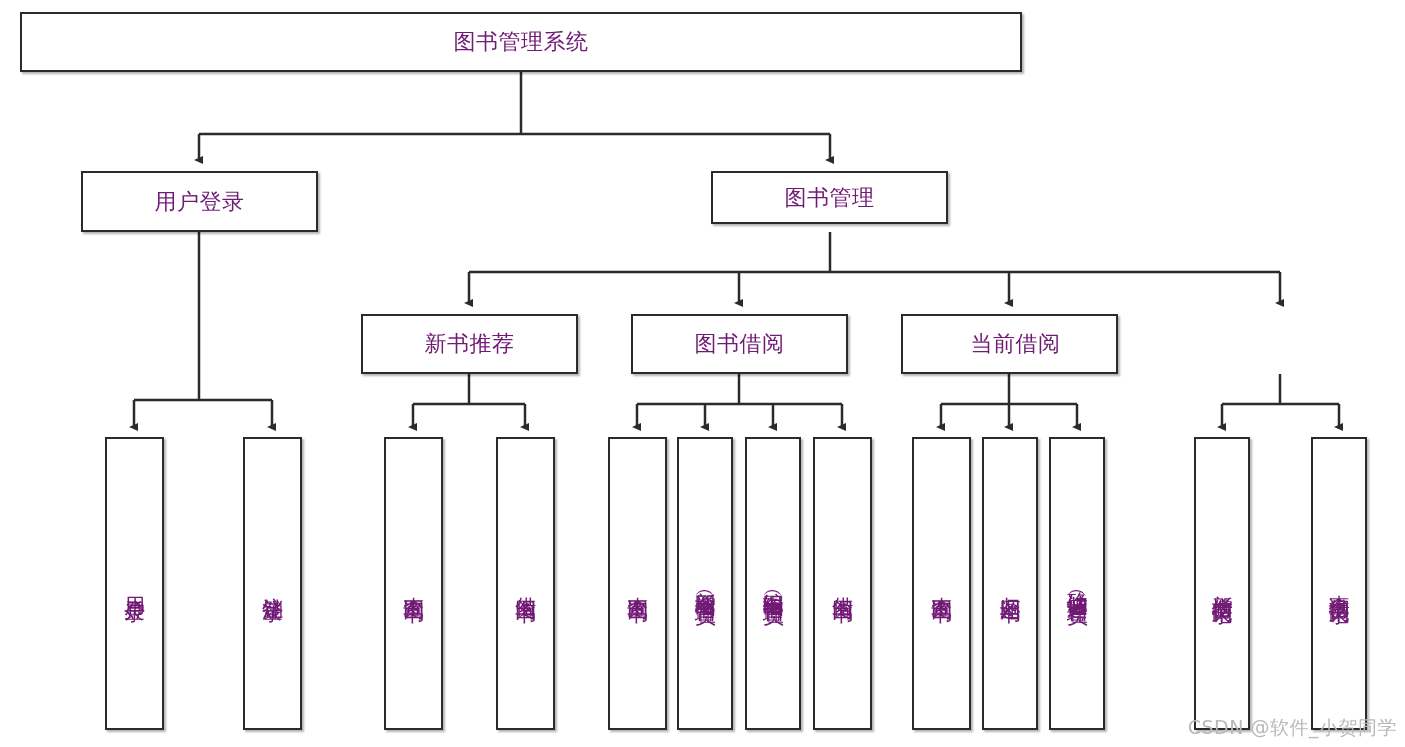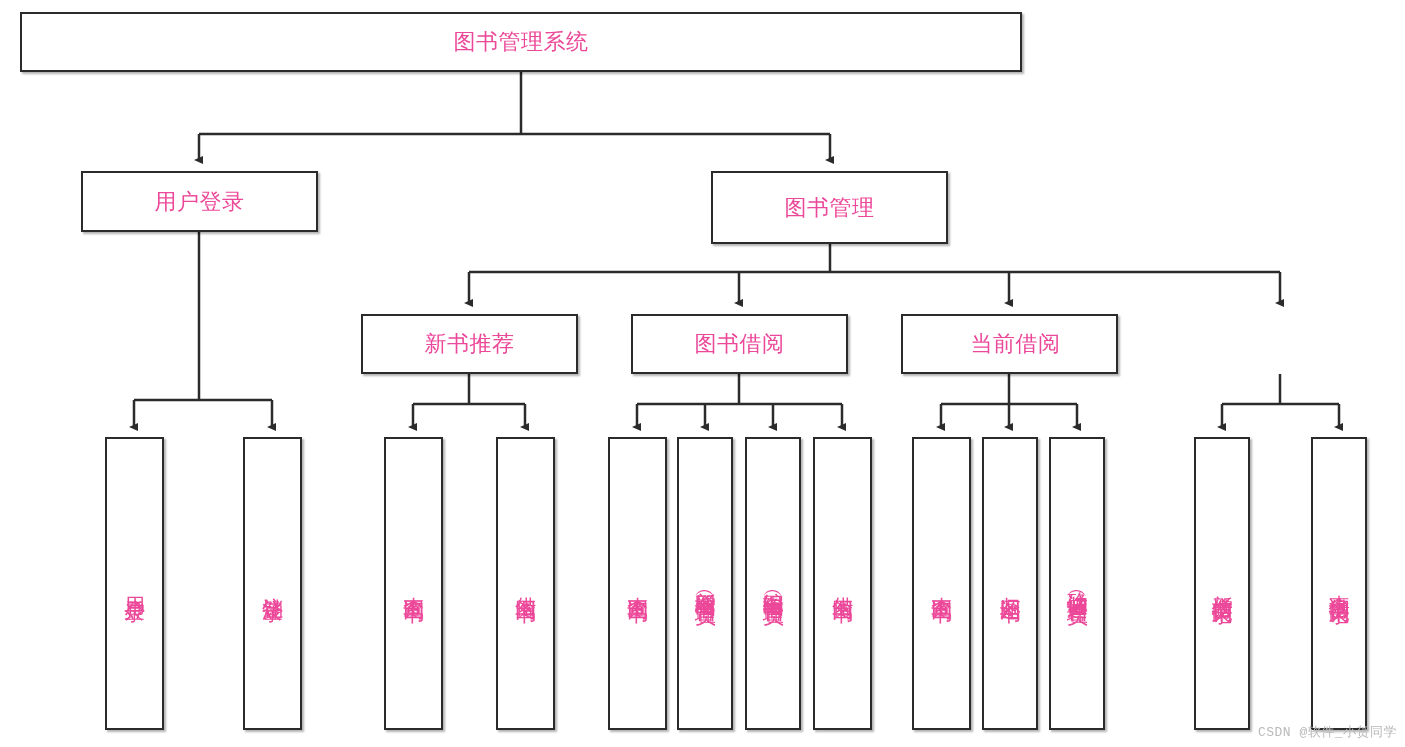--- a/index.html
+++ b/index.html
@@ -29,21 +29,21 @@
     box-sizing: border-box;
     border: 2px solid #2b2b2b;
     background: #ffffff;
     display: flex;
     align-items: center;
     justify-content: center;
     box-shadow: 2px 2px 2px rgba(0,0,0,0.30);
     z-index: 2;
   }
   .node .label {
-    color: #ec4899;
+    color: #701a75;
     line-height: 1.18;
     text-align: center;
     white-space: pre;
   }
   .node.horiz .label {
     writing-mode: horizontal-tb;
     font-size: 22px;
     letter-spacing: 0.5px;
   }
   .node.vert {
@@ -55,26 +55,25 @@
     text-orientation: upright;
     font-size: 21px;
     letter-spacing: 2px;
     line-height: 1.25;
     max-height: 262px;
   }
   #watermark {
     position: absolute;
     right: 8px;
     bottom: 6px;
-    font-size: 13px;
+    font-size: 19px;
     color: #b9b9b9;
     letter-spacing: 0.5px;
     z-index: 3;
     white-space: pre;
-    font-family: Liberation Mono, monospace;
   }
 </style>
 </head>
 <body>
 
 <div id="diagram-root">
 
   <svg id="edge-layer" viewBox="0 0 1405 747" xmlns="http://www.w3.org/2000/svg">
     <defs>
       <marker id="arrow" markerWidth="10" markerHeight="10" refX="5" refY="5" orient="auto" markerUnits="userSpaceOnUse">
@@ -125,21 +124,21 @@
     </g>
   </svg>
 
   <div class="node horiz" style="left:20px; top:12px; width:1002px; height:60px;">
     <span class="label">图书管理系统</span>
   </div>
 
   <div class="node horiz" style="left:81px; top:171px; width:237px; height:61px;">
     <span class="label">用户登录</span>
   </div>
-  <div class="node horiz" style="left:711px; top:171px; width:237px; height:73px;">
+  <div class="node horiz" style="left:711px; top:171px; width:237px; height:53px;">
     <span class="label">图书管理</span>
   </div>
 
   <div class="node horiz" style="left:631px; top:314px; width:217px; height:60px;">
     <span class="label">图书借阅</span>
   </div>
   <div class="node horiz" style="left:361px; top:314px; width:217px; height:60px;">
     <span class="label">新书推荐</span>
   </div>
   <div class="node horiz" style="left:901px; top:314px; width:217px; height:60px;padding-left:12px;">

